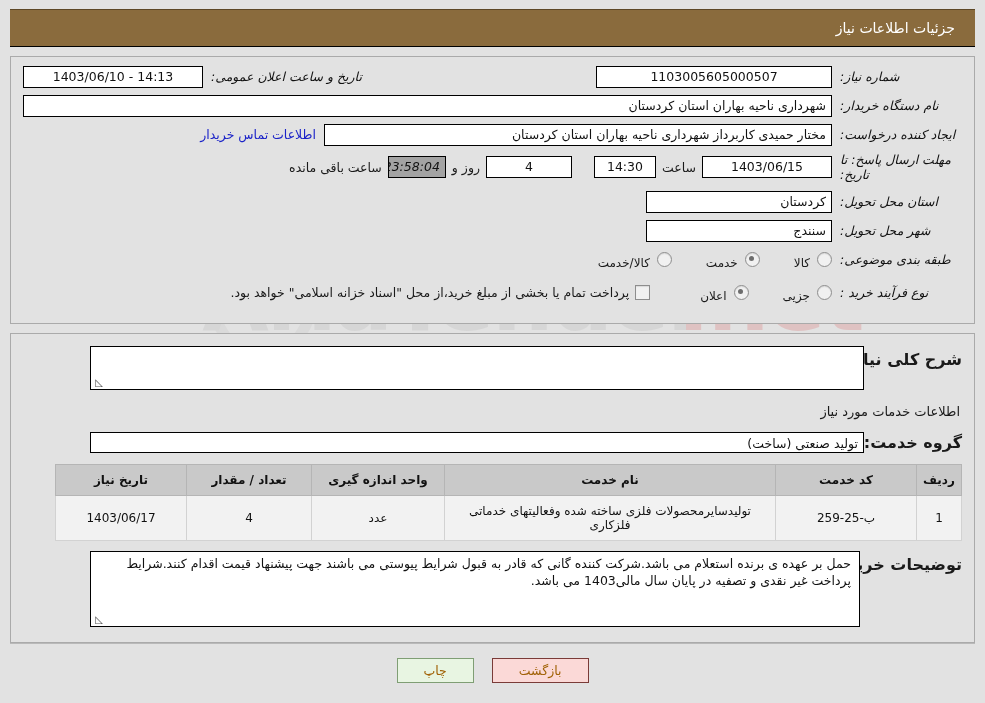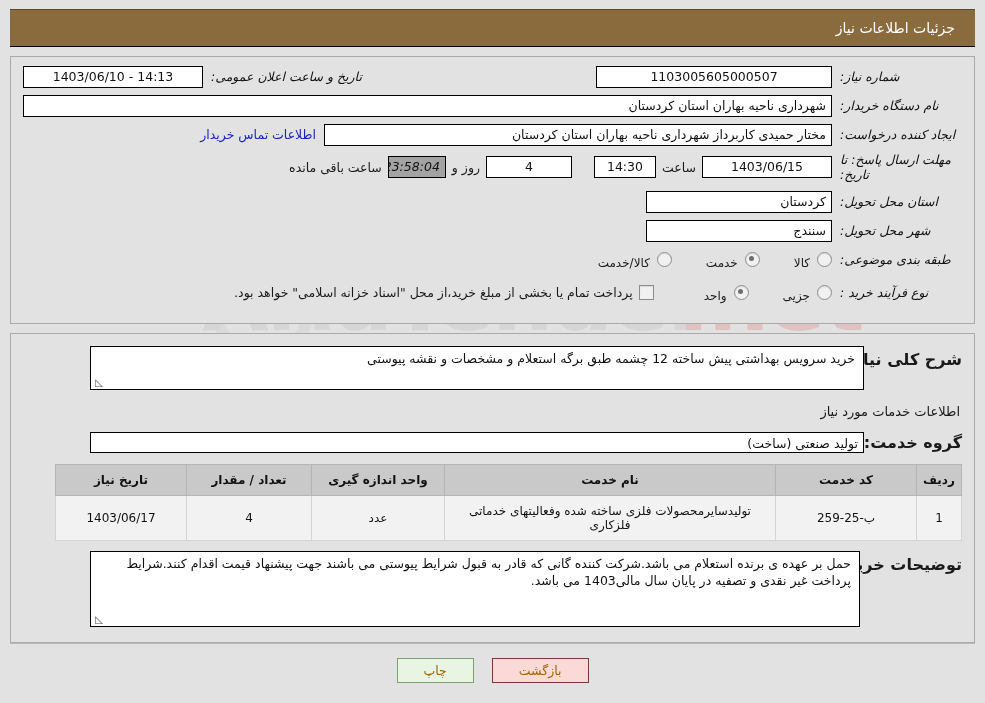--- a/index.html
+++ b/index.html
@@ -318,35 +318,34 @@
     </div>
 
     <div class="splitrow">
       <span class="lbl w140">نوع فرآیند خرید :</span>
       <span class="radio-item">
         <span class="radio"></span>
         <span class="rtxt">جزیی</span>
       </span>
       <span class="radio-item">
         <span class="radio on"></span>
-        <span class="rtxt">واحد</span>
+        <span class="rtxt">اعلان</span>
       </span>
       <span style="width:16px"></span>
       <span class="checkbox"></span>
       <span class="mini-lbl">پرداخت تمام یا بخشی از مبلغ خرید،از محل "اسناد خزانه اسلامی" خواهد بود.</span>
     </div>
 
   </div>
 
   <div class="panel p2">
 
     <div class="taRow">
       <span class="taLbl" style="width:88px">شرح کلی نیاز:</span>
       <div class="ta" style="width:774px;height:44px">
-        <span>خرید سرویس بهداشتی پیش ساخته 12 چشمه طبق برگه استعلام و مشخصات و نقشه پیوستی</span>
         <span class="grip">◺</span>
       </div>
     </div>
 
     <div class="section-head">اطلاعات خدمات مورد نیاز</div>
 
     <div class="splitrow" style="margin-bottom:10px">
       <span class="taLbl" style="width:88px;padding-top:0">گروه خدمت:</span>
       <span class="fld rt" style="width:774px;height:21px;line-height:21px">تولید صنعتی (ساخت)</span>
     </div>

